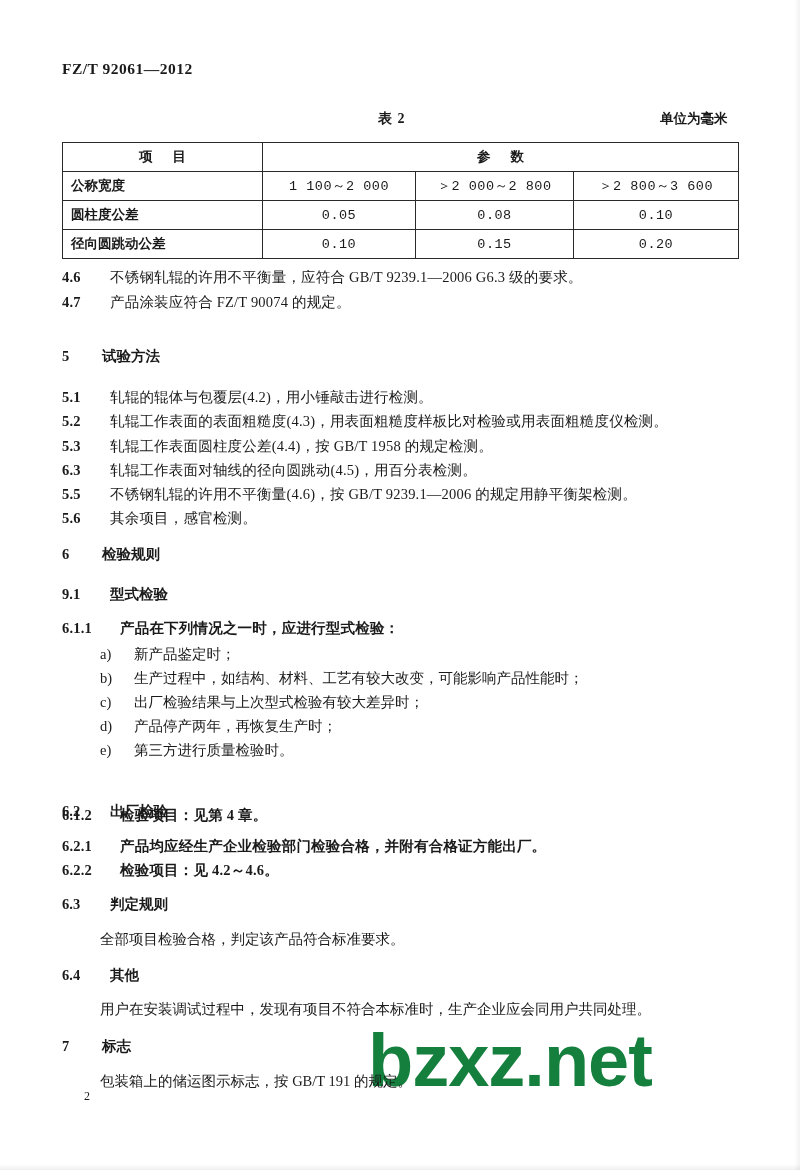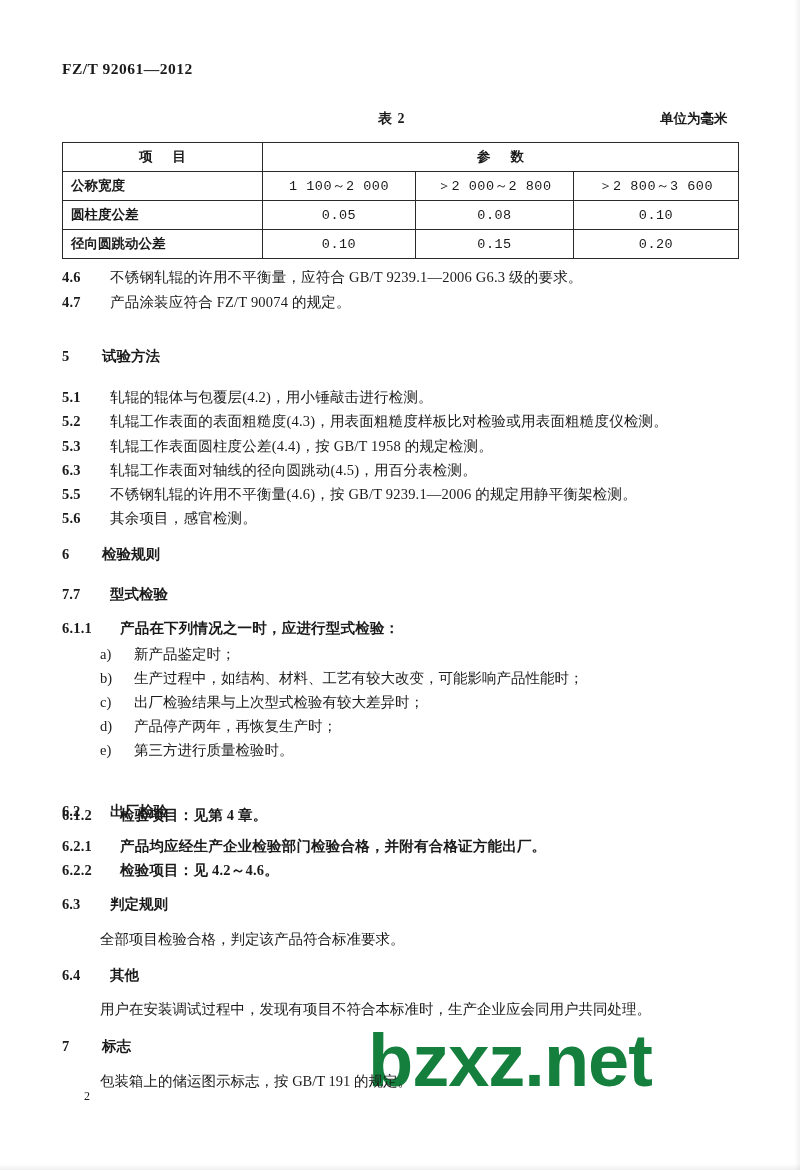--- a/index.html
+++ b/index.html
@@ -240,21 +240,21 @@
     </div>
     <div class="para" style="left:62px; top:509px;">
       <span class="num lbl-w4">5.6</span><span>其余项目，感官检测。</span>
     </div>
 
     <div class="heading" style="left:62px; top:545px;">
       <span class="num lbl-w3">6</span><span>检验规则</span>
     </div>
 
     <div class="heading" style="left:62px; top:585px;">
-      <span class="num lbl-w4">7.7</span><span>型式检验</span>
+      <span class="num lbl-w4">9.1</span><span>型式检验</span>
     </div>
 
     <div class="para bold" style="left:62px; top:619px;">
       <span class="num lbl-w5">6.1.1</span><span>产品在下列情况之一时，应进行型式检验：</span>
     </div>
 
     <div class="listitem" style="left:100px; top:645px;">
       <span class="marker">a)</span><span>新产品鉴定时；</span>
     </div>
     <div class="listitem" style="left:100px; top:669px;">

